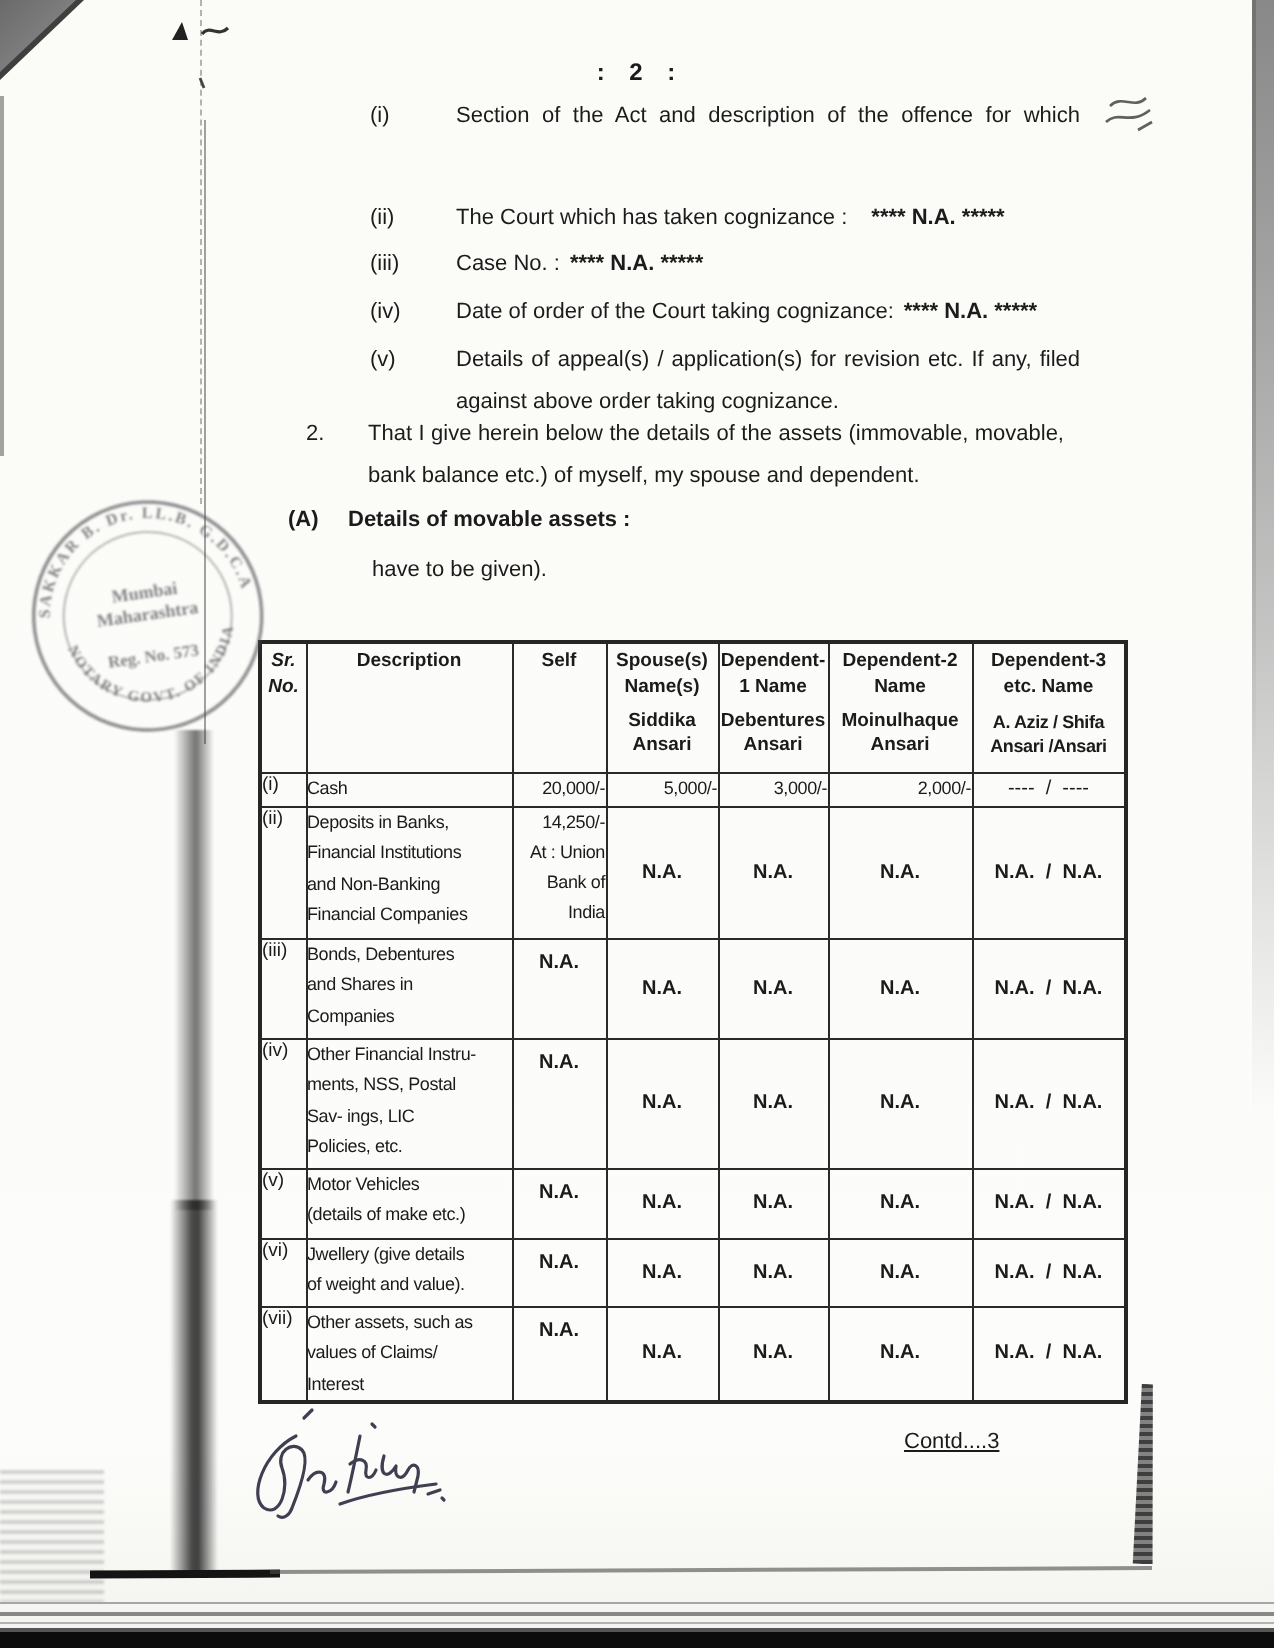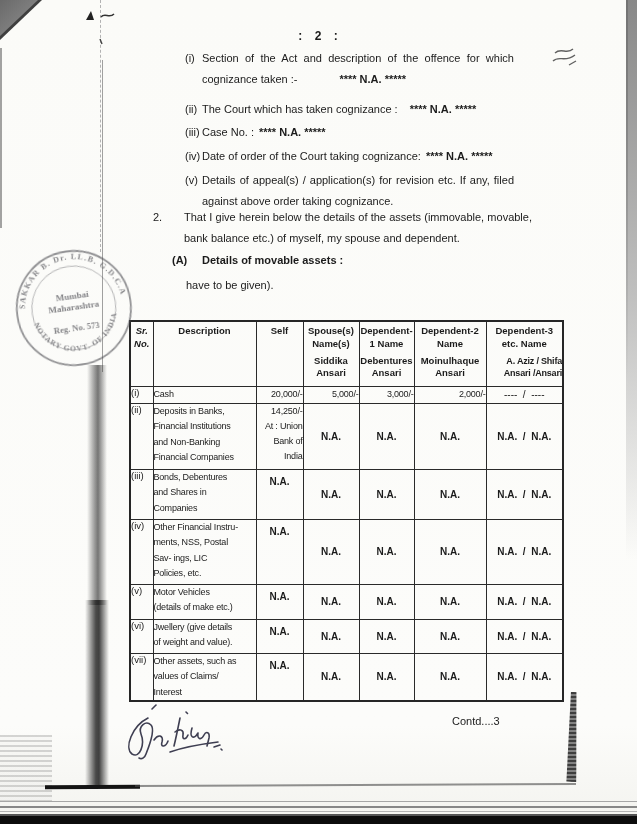--- a/index.html
+++ b/index.html
@@ -34,53 +34,53 @@
   .tape-mark{position:absolute;left:567px;top:692px;width:11px;height:90px;opacity:.85;transform:rotate(1.5deg);
     background:repeating-linear-gradient(to bottom,#1d1d1d 0 2px,#6d6d6d 2px 4px);
     clip-path:polygon(25% 0,75% 0,95% 100%,5% 100%);}
   .mottle{position:absolute;left:0;top:735px;width:52px;height:66px;filter:blur(.6px);
     background:repeating-linear-gradient(to bottom,rgba(110,110,110,.28) 0 2px,rgba(210,210,210,.08) 2px 5px);}
   
   .pageno{position:absolute;left:280px;top:29px;width:76px;text-align:center;
     font-size:12px;font-weight:bold;word-spacing:9px;}
   .clause{position:absolute;left:185px;width:348px;font-size:11px;line-height:21px;}
   .clause .lbl{position:absolute;left:0;top:0;}
-  .clause .body{margin-left:17px;}
+  .clause .body{margin-left:43px;}
   .jline{text-align:justify;text-align-last:justify;width:312px;}
   .stars{font-weight:bold;}
   .gap-lg{display:inline-block;width:42px;}
   .gap-md{display:inline-block;width:12px;}
   .gap-sm{display:inline-block;width:5px;}
   .clause2{position:absolute;left:153px;width:380px;font-size:11px;line-height:21px;}
   .clause2 .lbl{position:absolute;left:0;top:0;}
   .clause2 .body{margin-left:31px;}
   .jline2{text-align:justify;text-align-last:justify;width:348px;}
-  .secA-title{position:absolute;left:172px;top:254px;font-size:11px;font-weight:bold;}
+  .secA-title{position:absolute;left:144px;top:254px;font-size:11px;font-weight:bold;}
   .secA-title .lbl{display:inline-block;width:30px;}
   .secA-note{position:absolute;left:186px;top:275px;width:347px;font-size:11px;line-height:21px;}
   .jline3{text-align:justify;text-align-last:justify;}
   
   table.assets{position:absolute;left:129px;top:320px;width:433px;table-layout:fixed;
     border-collapse:collapse;border:2px solid #262626;}
   table.assets th,table.assets td{border:1px solid #2a2a2a;padding:0;overflow:hidden;}
   table.assets th{vertical-align:top;padding-top:2px;height:62px;font-size:9.5px;line-height:13px;text-align:center;}
   .ht{font-weight:bold;}
   .hn{font-weight:bold;margin-top:5px;font-size:9.5px;line-height:12px;}
-  .hn-small{font-size:9px;letter-spacing:-.2px;text-align:right;}
+  .hn-small{font-size:9px;letter-spacing:-.2px;}
   th.hsr{text-align:left;padding-left:3px;font-style:italic;}
   .pre{white-space:pre-wrap;}
   td.sr{vertical-align:top;font-size:9.5px;padding:1px 0 0 3px;}
   td.desc{vertical-align:top;font-size:9px;letter-spacing:-.2px;line-height:15.5px;padding:2px 1px 0 3px;}
   td.money{vertical-align:top;font-size:9px;letter-spacing:-.2px;line-height:15px;text-align:right;padding:1px 3px 0 0;}
   td.na{font-size:10px;font-weight:bold;text-align:center;vertical-align:middle;}
   td.na.vtop{vertical-align:top;padding-top:6px;}
   tr.hr1{height:14px;} tr.hr2{height:66px;} tr.hr3{height:50px;} tr.hr4{height:65px;}
   tr.hr5{height:35px;} tr.hr6{height:34px;} tr.hr7{height:48px;margin-top:17px;}
   
-  .contd{position:absolute;left:452px;top:715px;font-size:11px;}
+  .contd{position:absolute;left:452px;top:715px;font-size:11px;text-decoration:underline;}
   .stamp{position:absolute;left:8px;top:244px;width:132px;height:130px;
     transform:rotate(-8deg);opacity:.8;filter:blur(.4px);}
   .sig{position:absolute;left:118px;top:702px;width:150px;height:65px;}
   .marks-tl{position:absolute;left:78px;top:8px;width:50px;height:40px;}
   .scribble-tr{position:absolute;left:548px;top:42px;width:42px;height:32px;}
 </style>
 </head>
 <body>
 
 <div class="page">
@@ -113,23 +113,20 @@
   <svg class="scribble-tr" viewBox="0 0 42 32">
     <path d="M7 11 C13 5 19 13 25 7 M5 19 C11 13 17 21 27 13 M21 23 l7 -4" stroke="#3a3a3a" stroke-width="1.3" fill="none" opacity=".8"></path>
   </svg>
 
   <div class="pageno">: 2 :</div>
 
   <div class="clause" style="top:48px">
     <span class="lbl">(i)</span>
     <div class="body">
       <div class="jline">Section of the Act and description of the offence for which</div>
-      <div>
-        <span>cognizance taken :-</span><span class="gap-lg"></span><span class="stars">**** N.A. *****</span>
-      </div>
     </div>
   </div>
 
   <div class="clause" style="top:99px">
     <span class="lbl">(ii)</span>
     <div class="body">
       <span>The Court which has taken cognizance :</span><span class="gap-md"></span><span class="stars">**** N.A. *****</span>
     </div>
   </div>
 

